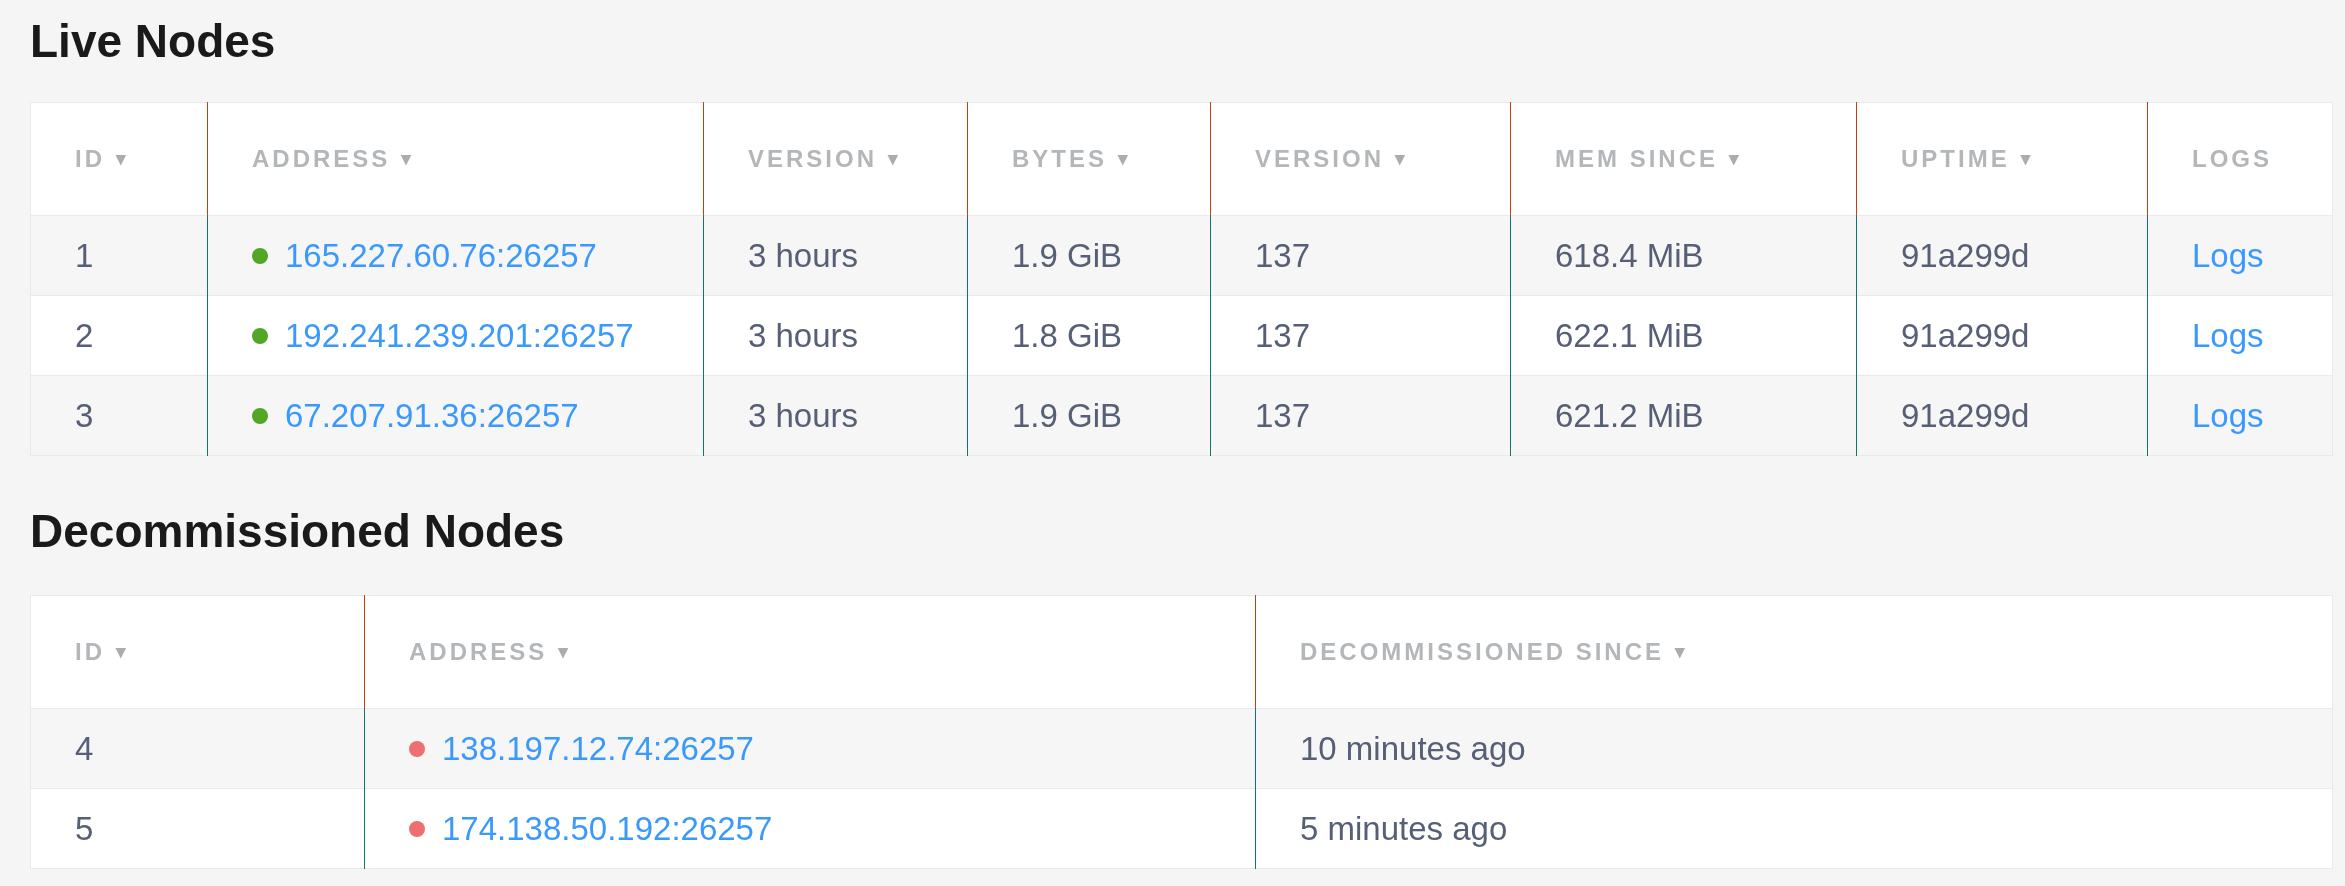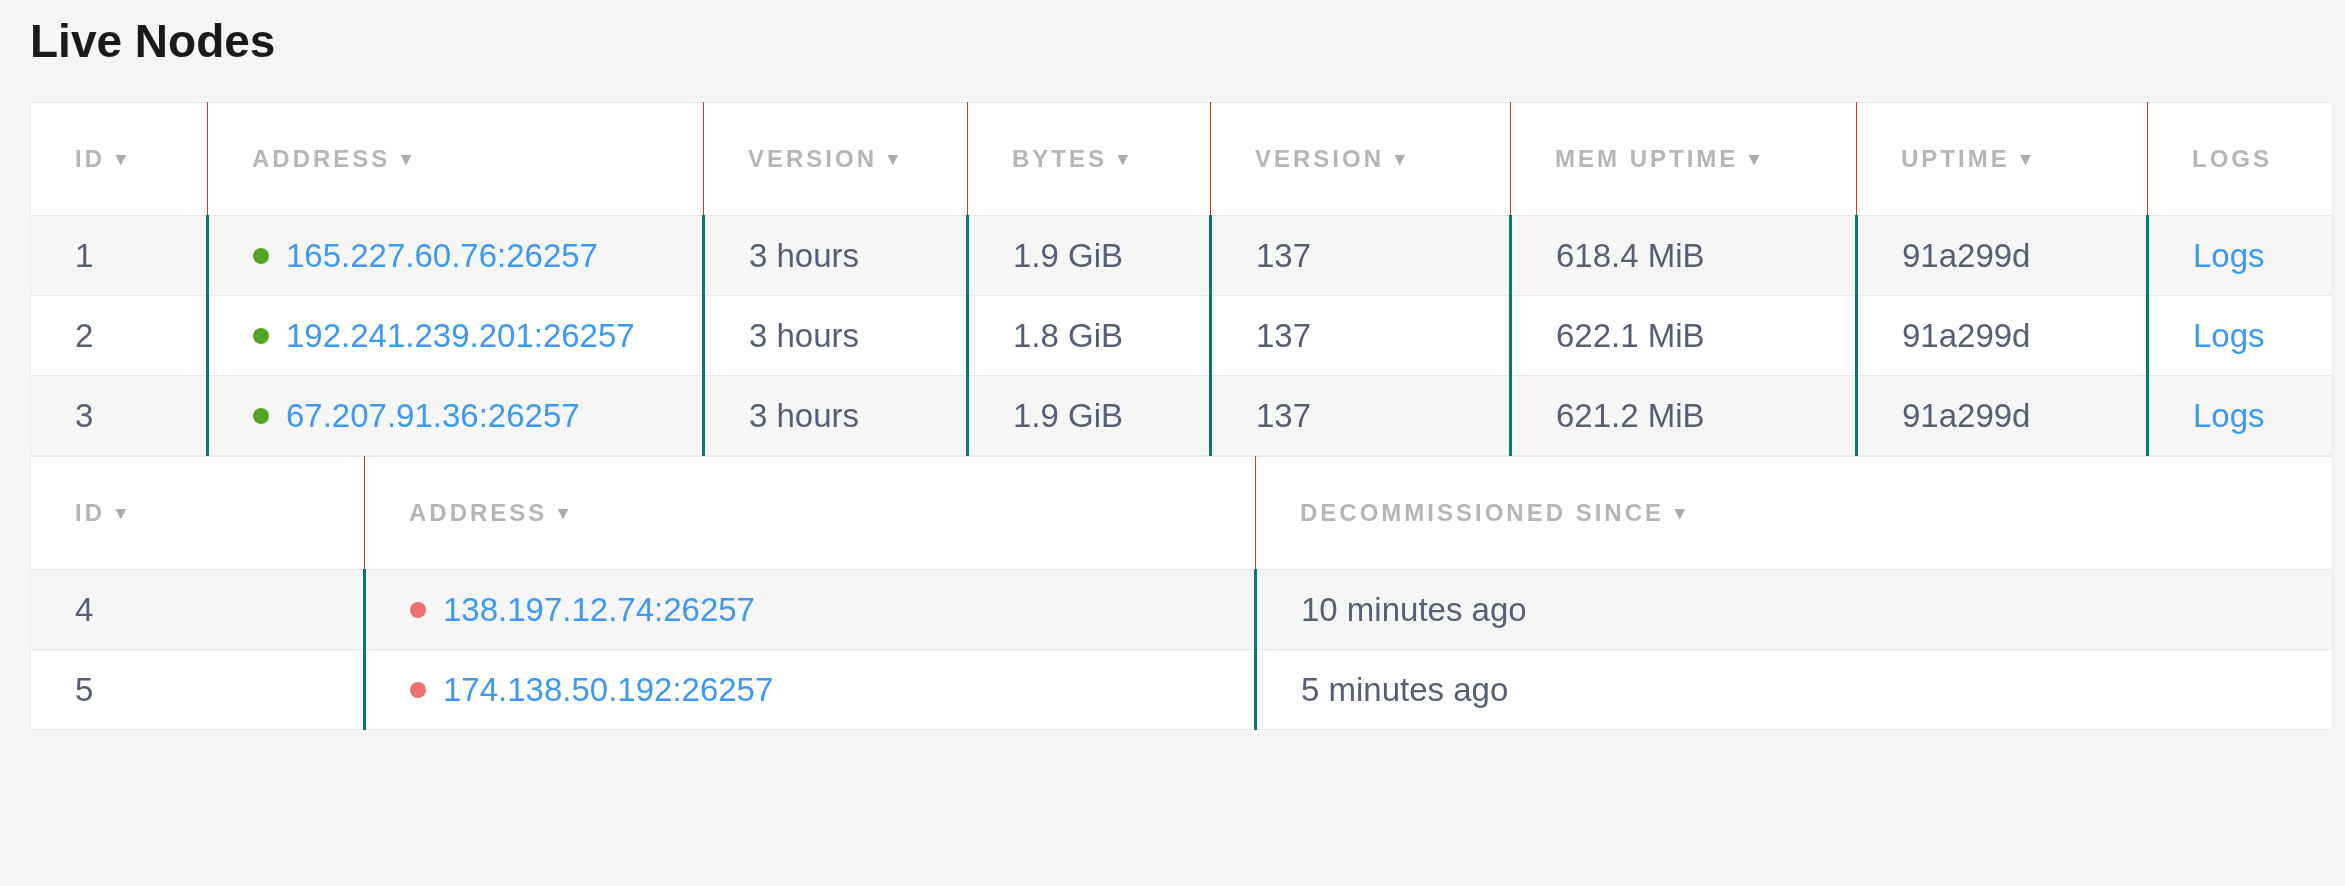--- a/index.html
+++ b/index.html
@@ -58,21 +58,21 @@
     vertical-align: 2px;
   }
   tbody tr { border-top: 1px solid #e9e9e9; }
   tbody tr:nth-child(odd)  { background: #f6f6f6; }
   tbody tr:nth-child(even) { background: #ffffff; }
   td {
     height: 79px;
     padding: 0 0 0 44px;
     font-size: 33px;
     color: var(--cell-text, #565f76);
-    border-left: 3px solid #0f766e;
+    border-left: 1px solid #0f766e;
     white-space: nowrap;
     overflow: hidden;
   }
   td:first-child { border-left: none; }
   a.link {
     color: var(--link, #3b99fc);
     text-decoration: none;
     cursor: pointer;
   }
   .dot {
@@ -107,21 +107,21 @@
         <col style="width:291px">
           <col style="width:185px">
       </colgroup>
       <thead>
         <tr>
           <th><span>ID</span><span class="sort-arrow">▾</span></th>
           <th><span>ADDRESS</span><span class="sort-arrow">▾</span></th>
           <th><span>VERSION</span><span class="sort-arrow">▾</span></th>
           <th><span>BYTES</span><span class="sort-arrow">▾</span></th>
           <th><span>VERSION</span><span class="sort-arrow">▾</span></th>
-          <th><span>MEM UPTIME</span><span class="sort-arrow">▾</span></th>
+          <th><span>MEM SINCE</span><span class="sort-arrow">▾</span></th>
           <th><span>UPTIME</span><span class="sort-arrow">▾</span></th>
           <th><span>LOGS</span></th>
         </tr>
       </thead>
       <tbody>
         <tr>
           <td>1</td>
           <td><span class="dot live"></span><a class="link">165.227.60.76:26257</a></td>
           <td>3 hours</td>
           <td>1.9 GiB</td>
@@ -148,20 +148,21 @@
           <td>137</td>
           <td>621.2 MiB</td>
           <td>91a299d</td>
           <td><a class="link">Logs</a></td>
         </tr>
       </tbody>
     </table>
   </section>
 
   <section>
+    <h2 class="section-title second">Decommissioned Nodes</h2>
 
     <table class="nodes">
       <colgroup>
         <col style="width:334px">
           <col style="width:891px">
           <col style="width:1077px">
       </colgroup>
       <thead>
         <tr>
           <th><span>ID</span><span class="sort-arrow">▾</span></th>

